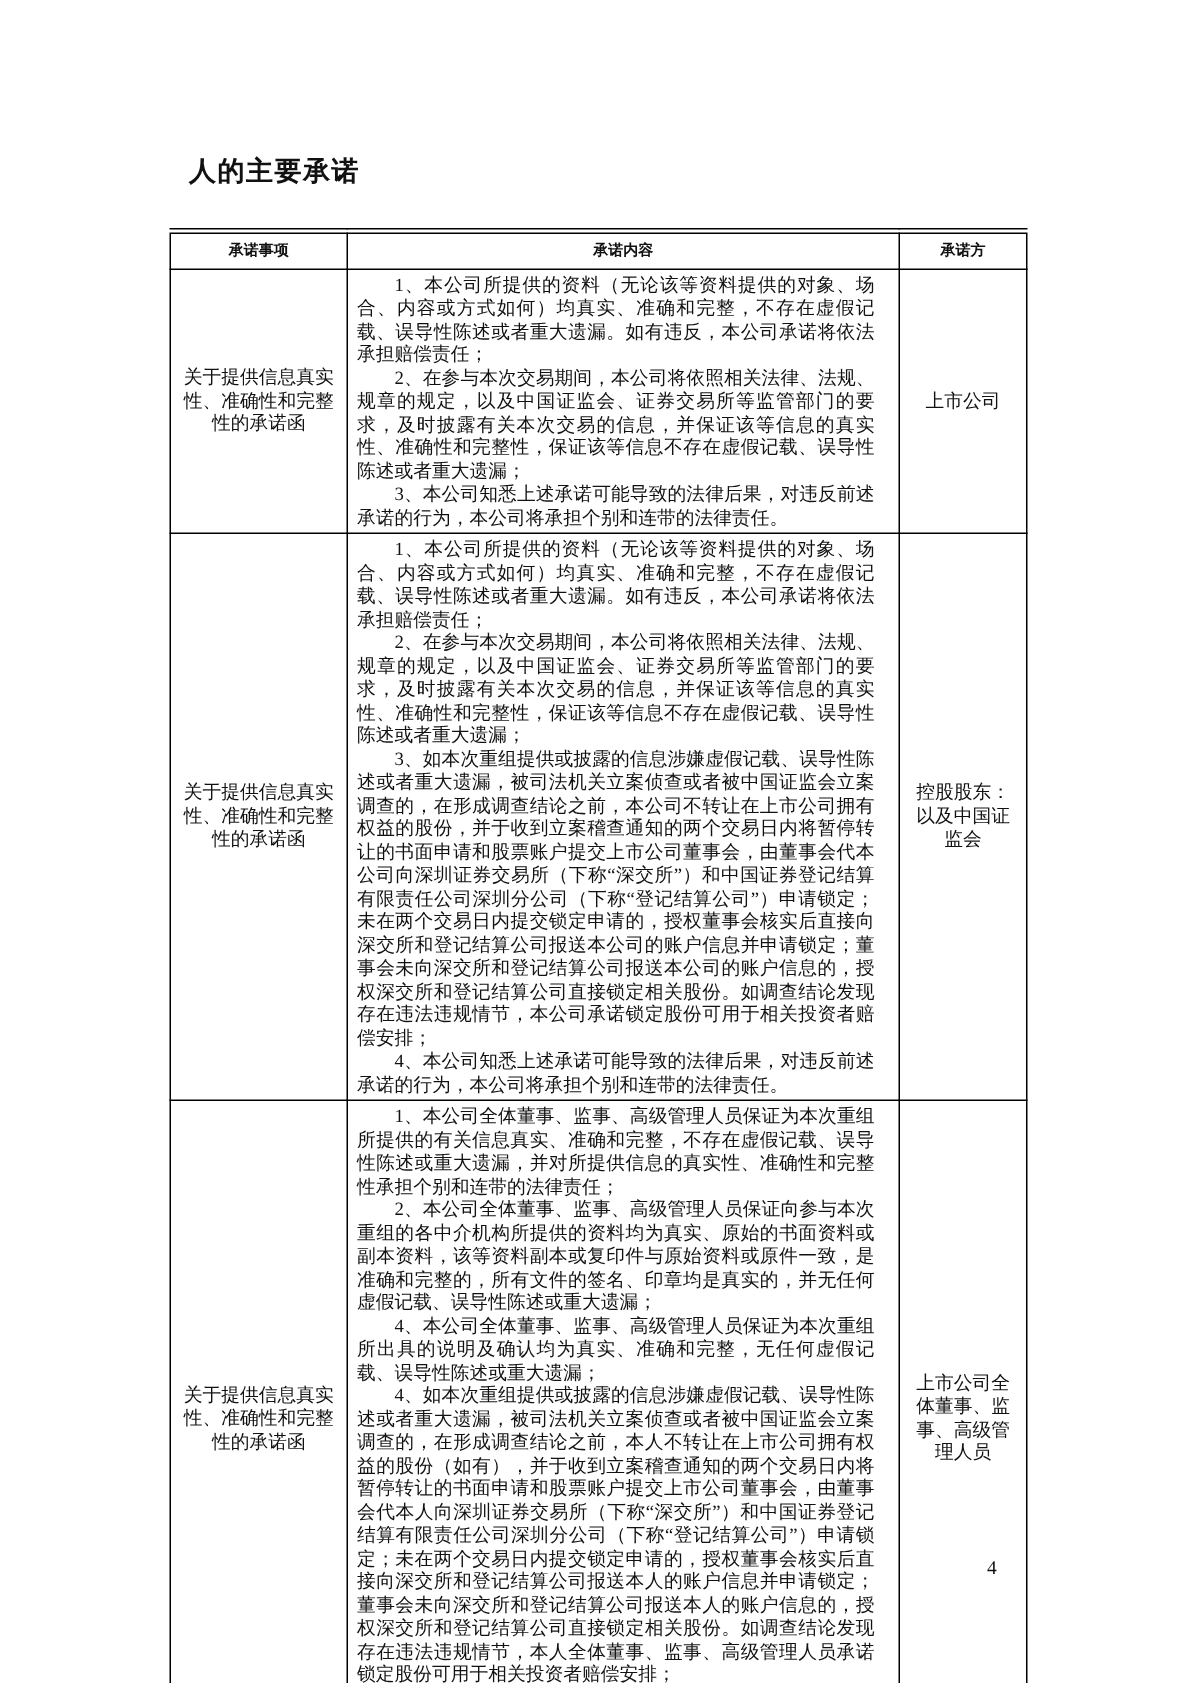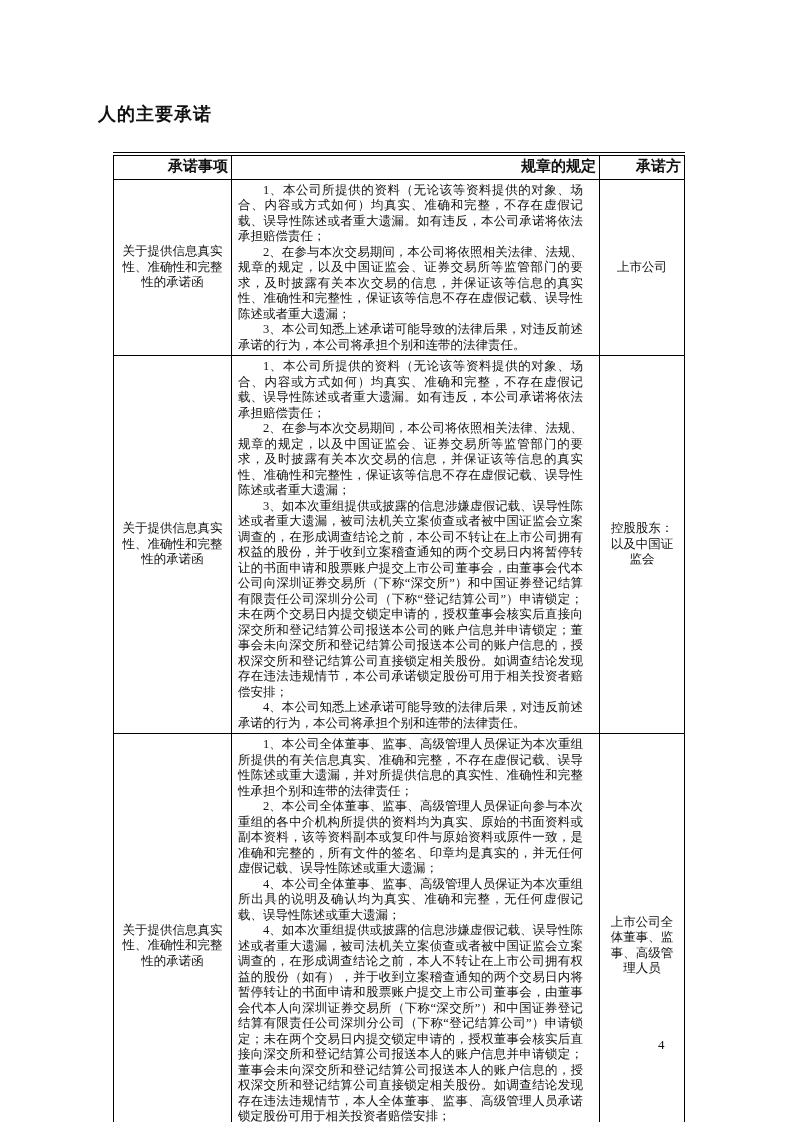--- a/index.html
+++ b/index.html
@@ -6,21 +6,21 @@
   html, body { background: #ffffff; }
   body {
     width: 794px; height: 1122px;
     position: relative;
     font-family: "Liberation Serif", "DejaVu Serif", serif;
     color: #111111;
     overflow: hidden;
   }
   .page-title {
     position: absolute;
-    left: 98px; top: 102px;
+    left: 126px; top: 102px;
     font-size: 18px;
     font-weight: bold;
     letter-spacing: 1px;
   }
   table.commitments {
     position: absolute;
     left: 113px; top: 152px;
     width: 571px;
     border-collapse: collapse;
     table-layout: fixed;
@@ -30,25 +30,24 @@
   table.commitments { border-top: 4px double #000; border-bottom: 4px double #000; }
   table.commitments th, table.commitments td {
     border: 1px solid #000;
     vertical-align: middle;
   }
   col.c-item  { width: 118px; }
   col.c-body  { width: 368px; }
   col.c-party { width: 85px; }
   th {
     font-weight: bold;
-    text-align: right;
+    text-align: center;
     height: 25px;
-    font-size: 15px;
+    font-size: 10px;
     padding: 2px 3px;
-    font-family: Liberation Mono, monospace;
   }
   td.cell-item {
     text-align: center;
     padding: 15px 5px;
   }
   td.cell-content {
     vertical-align: top;
     padding: 3px 16px 2px 6px;
     text-align: justify;
   }
@@ -77,21 +76,21 @@
 
 <table class="commitments">
   <colgroup>
     <col class="c-item">
       <col class="c-body">
       <col class="c-party">
   </colgroup>
   <thead>
     <tr>
       <th>承诺事项</th>
-      <th>规章的规定</th>
+      <th>承诺内容</th>
       <th>承诺方</th>
     </tr>
   </thead>
   <tbody>
     <tr class="r1">
       <td class="cell-item">关于提供信息真实性、准确性和完整性的承诺函</td>
       <td class="cell-content">
           <p class="para">1、本公司所提供的资料（无论该等资料提供的对象、场合、内容或方式如何）均真实、准确和完整，不存在虚假记载、误导性陈述或者重大遗漏。如有违反，本公司承诺将依法承担赔偿责任；</p>
           <p class="para">2、在参与本次交易期间，本公司将依照相关法律、法规、规章的规定，以及中国证监会、证券交易所等监管部门的要求，及时披露有关本次交易的信息，并保证该等信息的真实性、准确性和完整性，保证该等信息不存在虚假记载、误导性陈述或者重大遗漏；</p>
           <p class="para">3、本公司知悉上述承诺可能导致的法律后果，对违反前述承诺的行为，本公司将承担个别和连带的法律责任。</p>

